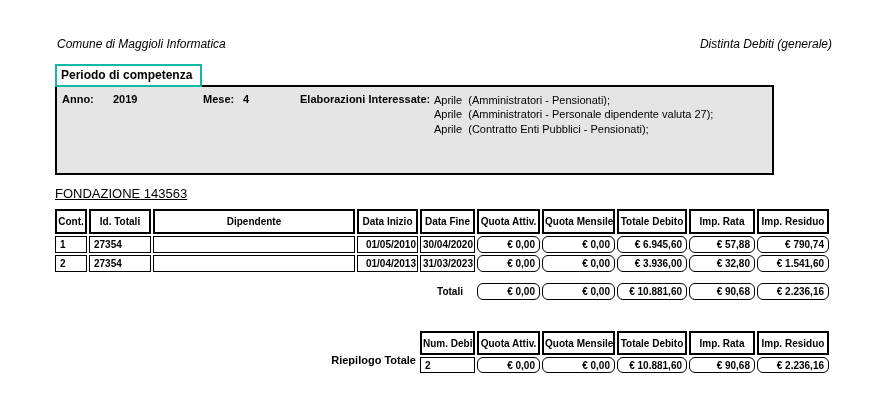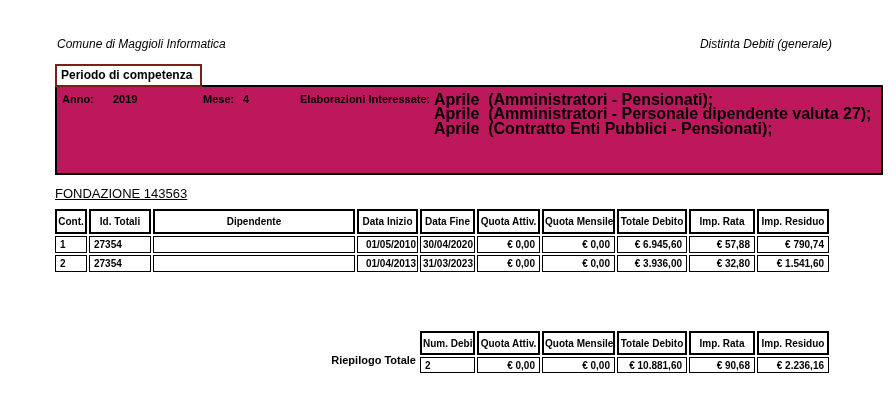--- a/index.html
+++ b/index.html
@@ -25,57 +25,57 @@
   .report-title { right: 64px; }
 
   
   .periodo-tab {
     position: absolute;
     left: 55px;
     top: 64px;
     width: 147px;
     height: 23px;
     box-sizing: border-box;
-    border: 2px solid #7f1d1d;
+    border: 2px solid #14b8a6;
     background: #fff;
     z-index: 2;
     font-size: 12px;
     font-weight: bold;
     line-height: 19px;
     padding-left: 4px;
     white-space: nowrap;
   }
   .periodo-box {
     position: absolute;
     left: 55px;
     top: 85px;
-    width: 828px;
+    width: 719px;
     height: 90px;
     box-sizing: border-box;
     border: 2px solid #000;
-    background: #be185d;
+    background: #e5e5e5;
     z-index: 1;
   }
   .periodo-box .p-item {
     position: absolute;
     font-size: 11px;
     font-weight: bold;
     white-space: pre;
   }
   .anno-label  { left: 5px;   top: 6px; }
   .anno-value  { left: 56px;  top: 6px; }
   .mese-label  { left: 146px; top: 6px; }
   .mese-value  { left: 186px; top: 6px; }
   .elab-label  { left: 235px; top: 6px; padding-left: 8px; }
   .elab-lines  {
     position: absolute;
     left: 377px;
     top: 6px;
-    font-size: 16px;
-    font-weight: bold;
+    font-size: 11px;
+    font-weight: normal;
     line-height: 14.4px;
   }
   .elab-lines div { white-space: pre; }
 
   
   .section-title {
     position: absolute;
     left: 55px;
     top: 186px;
     font-size: 13px;
@@ -112,21 +112,21 @@
     height: 15px;
     padding: 0 4px;
     overflow: hidden;
     white-space: nowrap;
     background: #fff;
   }
   .summary-table th, .summary-table td { height: 14px; }
 
   td.left   { text-align: left; }
   td.center { text-align: right; padding: 0 1px; }
-  td.right  { text-align: right; }
+  td.right  { text-align: right; border-radius: 6px; }
   td.noborder { border: none; background: transparent; }
   .spacer-row td { border: none; height: 7px; padding: 0; background: transparent; }
   .totals-label-cell {
     border: none;
     background: transparent;
     text-align: right;
     padding-right: 12px;
   }
 
   .riepilogo-label {
@@ -214,20 +214,29 @@
         <td class="center">31/03/2023</td>
         <td class="right">€ 0,00</td>
         <td class="right">€ 0,00</td>
         <td class="right">€ 3.936,00</td>
         <td class="right">€ 32,80</td>
         <td class="right">€ 1.541,60</td>
       </tr>
       <tr class="spacer-row">
         <td class="noborder" colspan="10"></td>
       </tr>
+      <tr>
+        <td class="noborder" colspan="4"></td>
+        <td class="totals-label-cell">Totali</td>
+        <td class="right">€ 0,00</td>
+        <td class="right">€ 0,00</td>
+        <td class="right">€ 10.881,60</td>
+        <td class="right">€ 90,68</td>
+        <td class="right">€ 2.236,16</td>
+      </tr>
     </tbody>
   </table>
 
   <div class="riepilogo-label">Riepilogo Totale</div>
 
   <table class="summary-table">
     <colgroup>
       <col style="width:55px">
         <col style="width:63px">
         <col style="width:73px">

